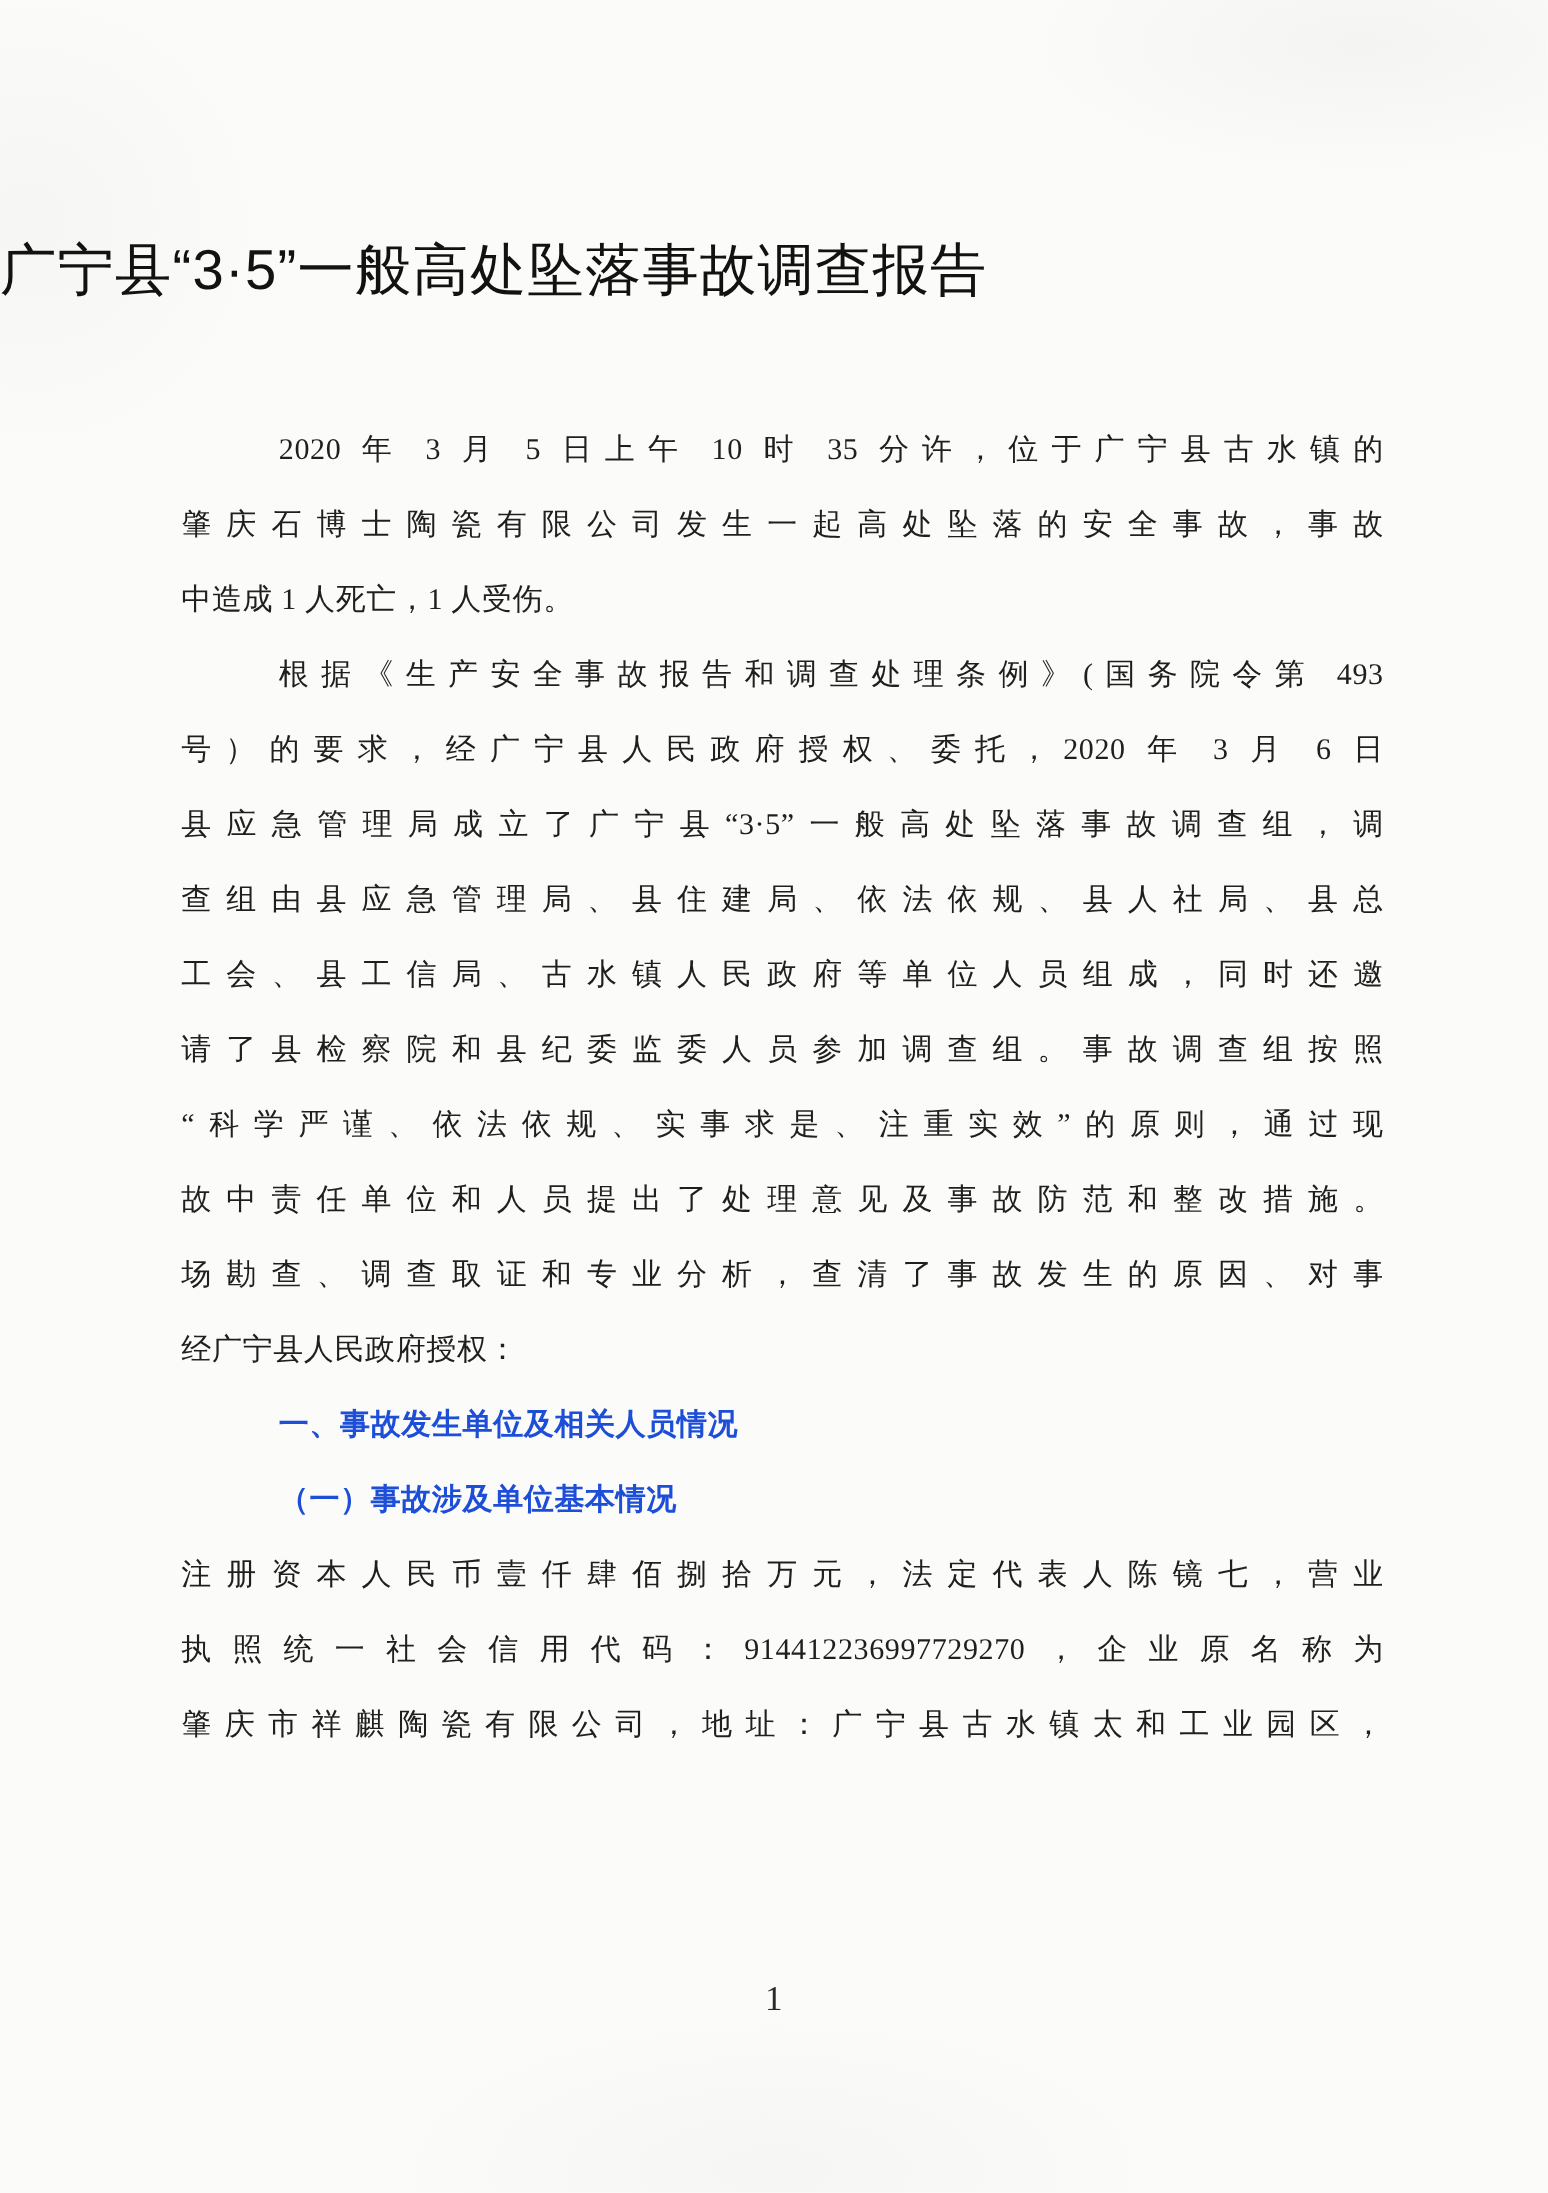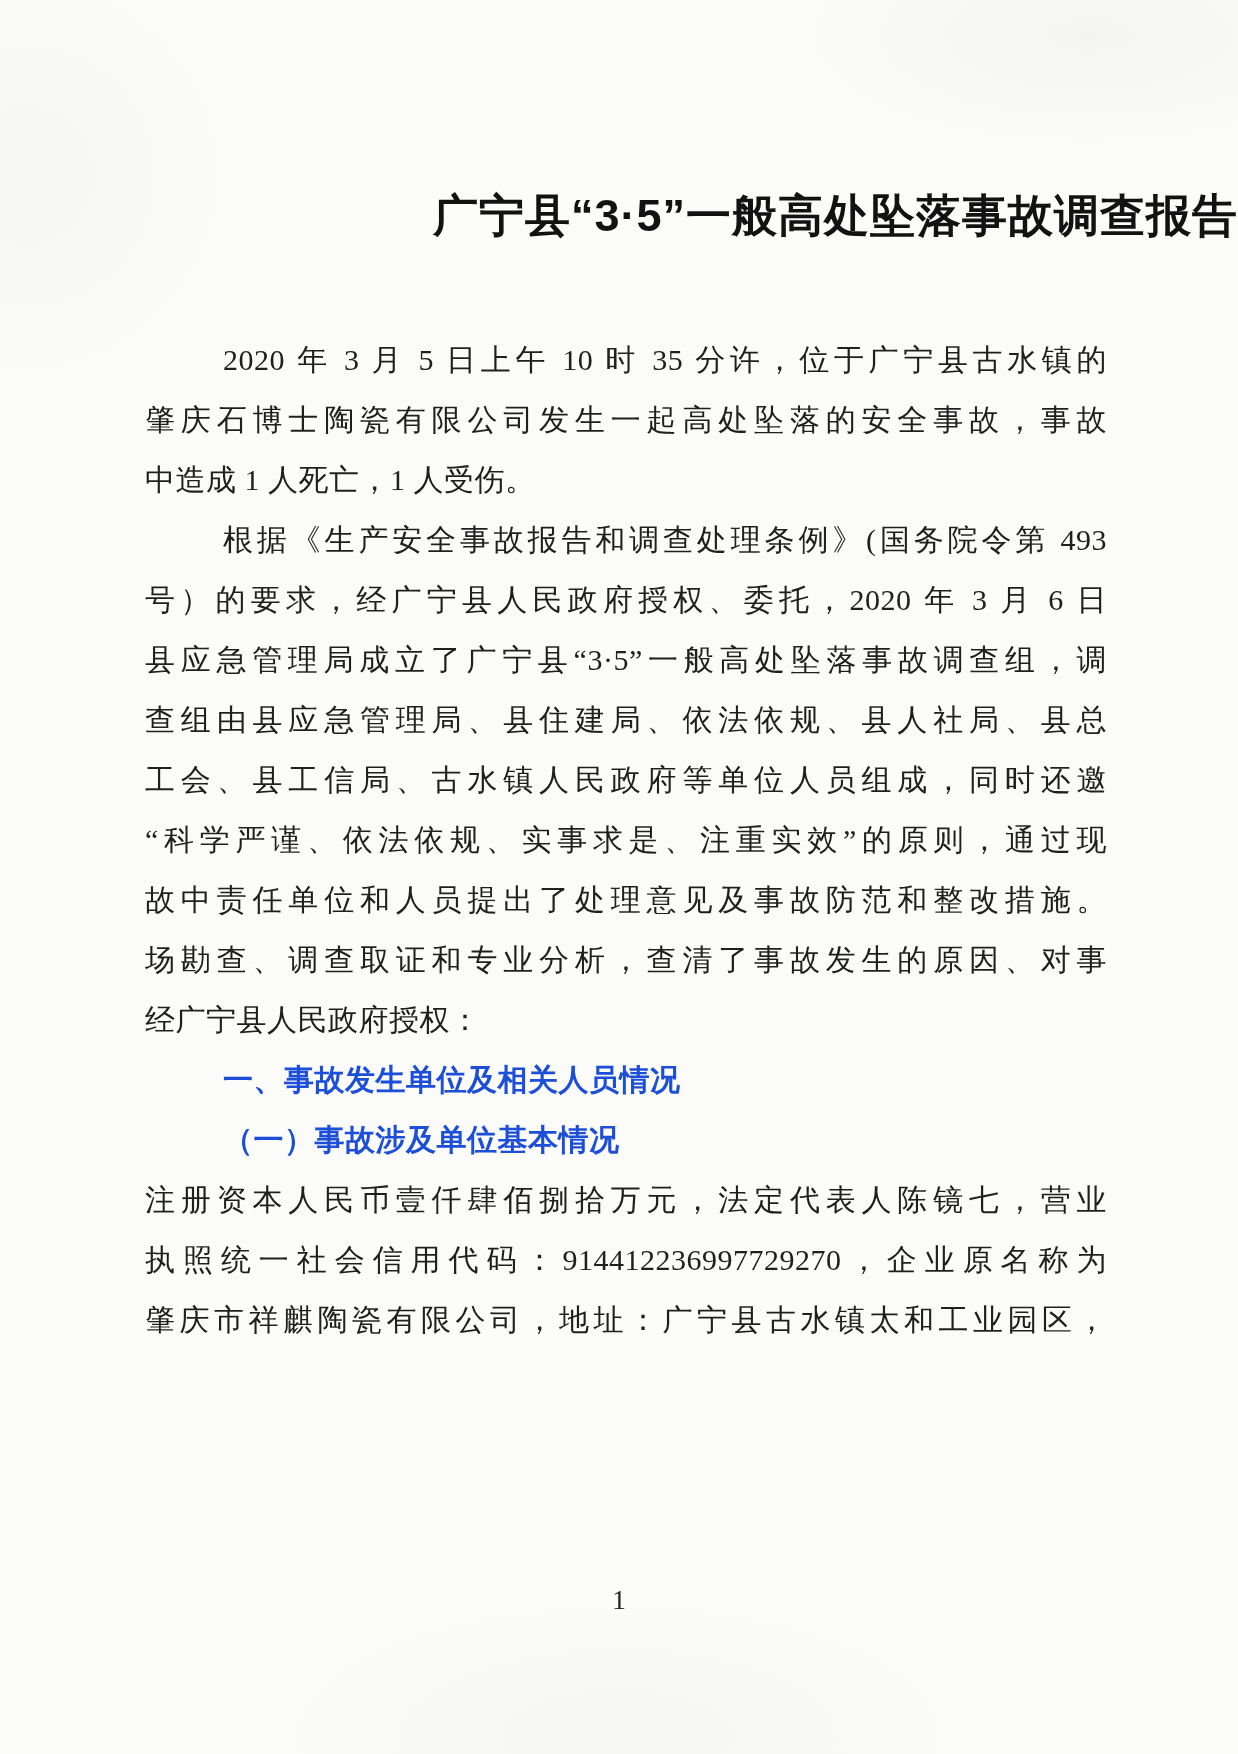--- a/index.html
+++ b/index.html
@@ -17,36 +17,36 @@
       radial-gradient(ellipse 420px 160px at 88% 2%, rgba(120,120,120,0.05), transparent 70%),
       radial-gradient(ellipse 300px 300px at 2% 10%, rgba(120,120,120,0.04), transparent 70%),
       radial-gradient(ellipse 500px 200px at 50% 99%, rgba(120,120,120,0.04), transparent 70%),
       #fbfbf9;
   }
   .title {
     position: absolute;
     top: 186px;
     left: 0;
     width: 100%;
-    text-align: right;
+    text-align: left;
     font-family: "Liberation Sans", sans-serif;
-    font-weight: 700;
+    font-weight: 400;
     font-size: 45px;
     letter-spacing: 1px;
     color: #121212;
     white-space: nowrap;
   }
   .doc-body {
     position: absolute;
     top: 330px;
     left: 145px;
     width: 962px;
   }
   .line {
-    font-size: 30px;
+    font-size: 24px;
     line-height: 60px;
     height: 60px;
     letter-spacing: 0.5px;
     text-align: left;
   }
   .line.just {
     text-align: justify;
     text-align-last: justify;
   }
   .line.ind {
@@ -80,20 +80,21 @@
 
 <div class="doc-body">
     <div class="line just ind"><span>2020 年 3 月 5 日上午 10 时 35 分许，位于广宁县古水镇的</span></div>
     <div class="line just"><span>肇庆石博士陶瓷有限公司发生一起高处坠落的安全事故，事故</span></div>
     <div class="line"><span>中造成 1 人死亡，1 人受伤。</span></div>
     <div class="line just ind"><span>根据《生产安全事故报告和调查处理条例》(国务院令第 493</span></div>
     <div class="line just"><span>号）的要求，经广宁县人民政府授权、委托，2020 年 3 月 6 日</span></div>
     <div class="line just"><span>县应急管理局成立了广宁县“3·5”一般高处坠落事故调查组，调</span></div>
     <div class="line just"><span>查组由县应急管理局、县住建局、依法依规、县人社局、县总</span></div>
     <div class="line just"><span>工会、县工信局、古水镇人民政府等单位人员组成，同时还邀</span></div>
+    <div class="line just"><span>请了县检察院和县纪委监委人员参加调查组。事故调查组按照</span></div>
     <div class="line just"><span>“科学严谨、依法依规、实事求是、注重实效”的原则，通过现</span></div>
     <div class="line just"><span>故中责任单位和人员提出了处理意见及事故防范和整改措施。</span></div>
     <div class="line just"><span>场勘查、调查取证和专业分析，查清了事故发生的原因、对事</span></div>
     <div class="line"><span>经广宁县人民政府授权：</span></div>
     <div class="line ind head"><span>一、事故发生单位及相关人员情况</span></div>
     <div class="line ind head"><span>（一）事故涉及单位基本情况</span></div>
     <div class="line just"><span>注册资本人民币壹仟肆佰捌拾万元，法定代表人陈镜七，营业</span></div>
     <div class="line just"><span>执照统一社会信用代码：914412236997729270，企业原名称为</span></div>
     <div class="line just"><span>肇庆市祥麒陶瓷有限公司，地址：广宁县古水镇太和工业园区，</span></div>
   </div>

